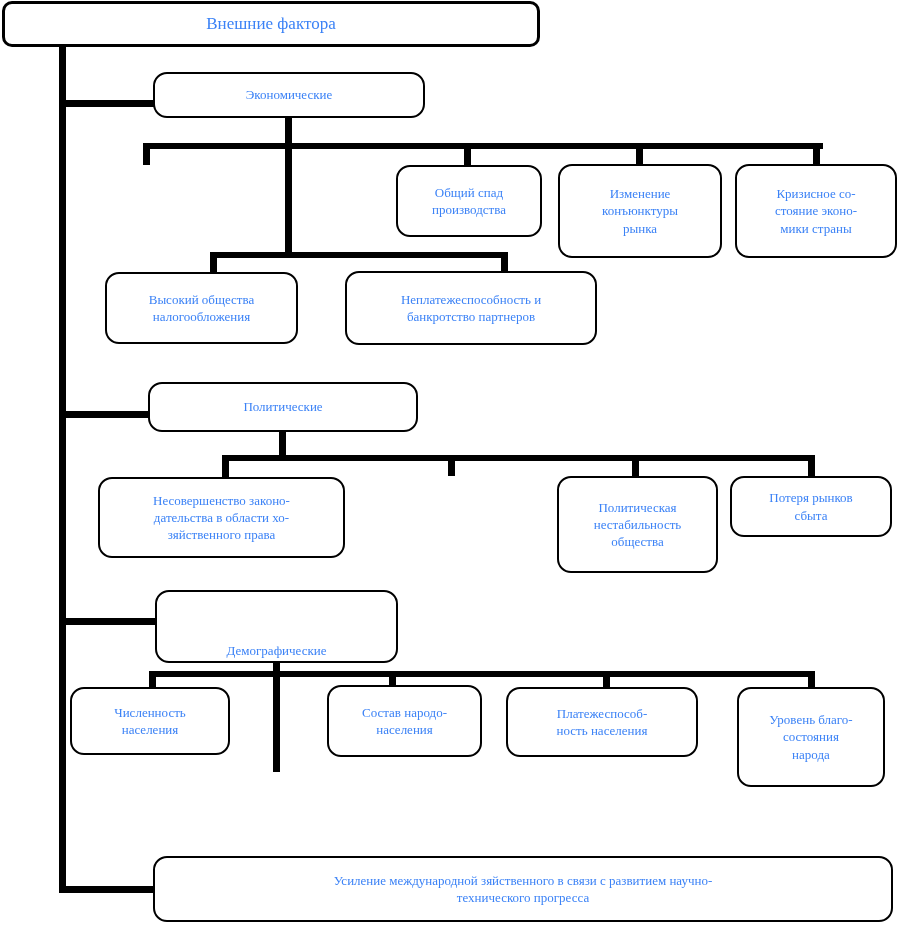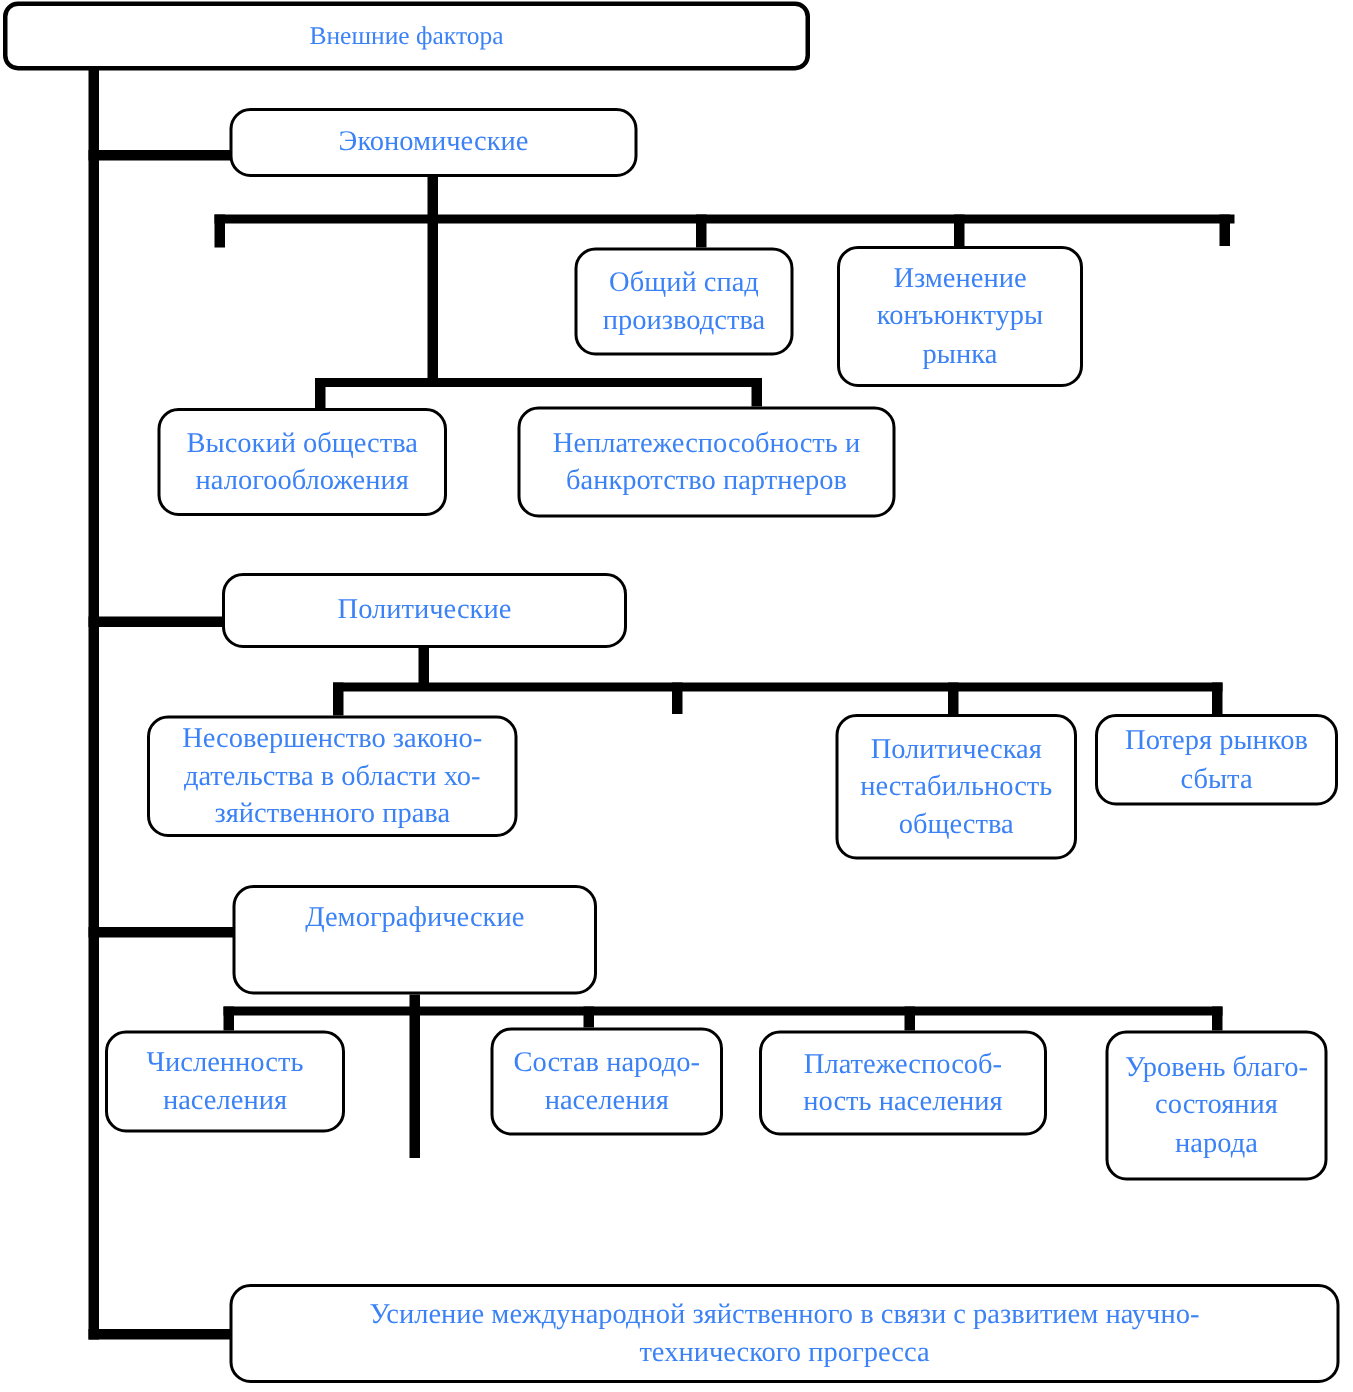--- a/index.html
+++ b/index.html
@@ -19,32 +19,32 @@
   .node {
     position: absolute;
     box-sizing: border-box;
     border: 2px solid #000000;
     border-radius: 14px;
     background: #ffffff;
     display: flex;
     align-items: center;
     justify-content: center;
     text-align: center;
-    font-size: 19px;
+    font-size: 13px;
     line-height: 1.32;
     padding: 2px 6px;
     z-index: 2;
   }
   .node.root {
     border-width: 3px;
     border-radius: 10px;
     font-size: 17px;
   }
   .node.top-align {
-    align-items: flex-start;
+    align-items: flex-end;
     padding-top: 7px;
   }
   .node-label {
     white-space: pre-line;
     display: block;
   }
   .connector {
     position: absolute;
     background: #000000;
     z-index: 1;
@@ -86,28 +86,33 @@
   <div class="connector" style="left:808px;top:671px;width:7px;height:16px"></div>
 
   <div class="node root" style="left:2px;top:1px;width:538px;height:46px">
     <span class="node-label">Внешние фактора</span>
   </div>
 
   <div class="node" style="left:153px;top:72px;width:272px;height:46px">
     <span class="node-label">Экономические</span>
   </div>
 
-  <div class="node" style="left:383px;top:165px;width:146px;height:72px">
+  <div class="node" style="left:396px;top:165px;width:146px;height:72px">
     <span class="node-label">Общий спад
 производства</span>
   </div>
   <div class="node" style="left:558px;top:164px;width:164px;height:94px">
     <span class="node-label">Изменение
 конъюнктуры
 рынка</span>
+  </div>
+  <div class="node" style="left:735px;top:164px;width:162px;height:94px">
+    <span class="node-label">Кризисное со-
+стояние эконо-
+мики страны</span>
   </div>
 
   <div class="node" style="left:105px;top:272px;width:193px;height:72px">
     <span class="node-label">Высокий общества
 налогообложения</span>
   </div>
   <div class="node" style="left:345px;top:271px;width:252px;height:74px">
     <span class="node-label">Неплатежеспособность и
 банкротство партнеров</span>
   </div>

